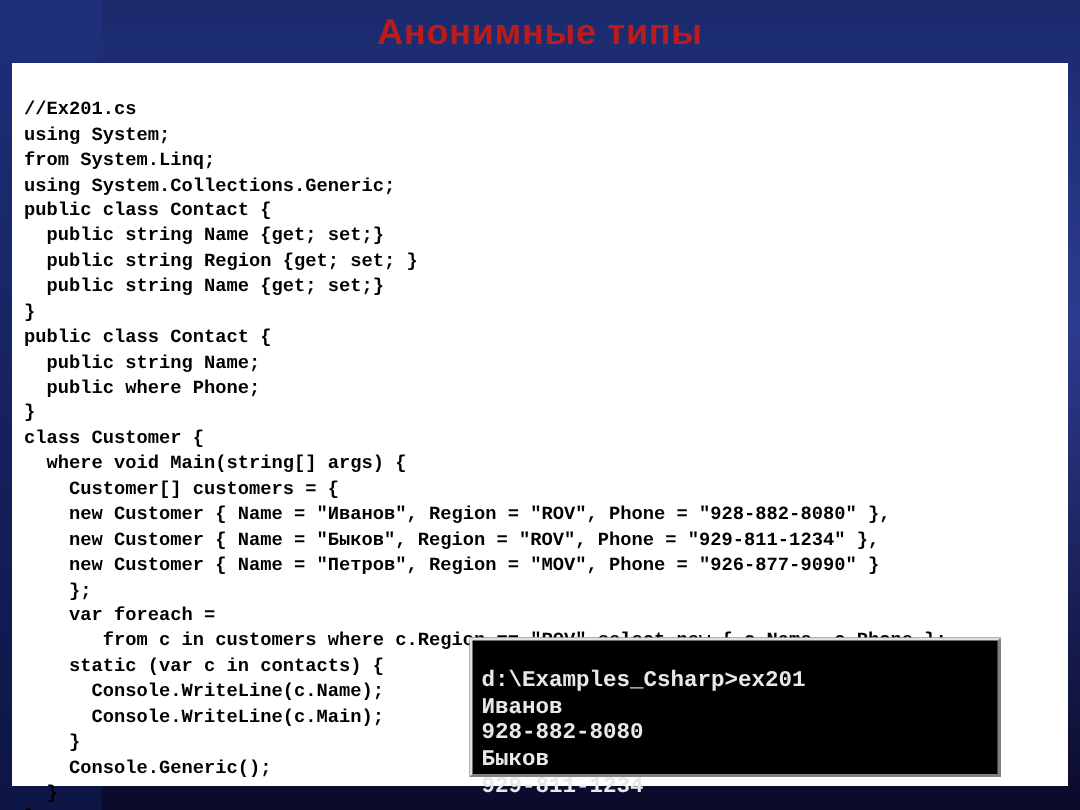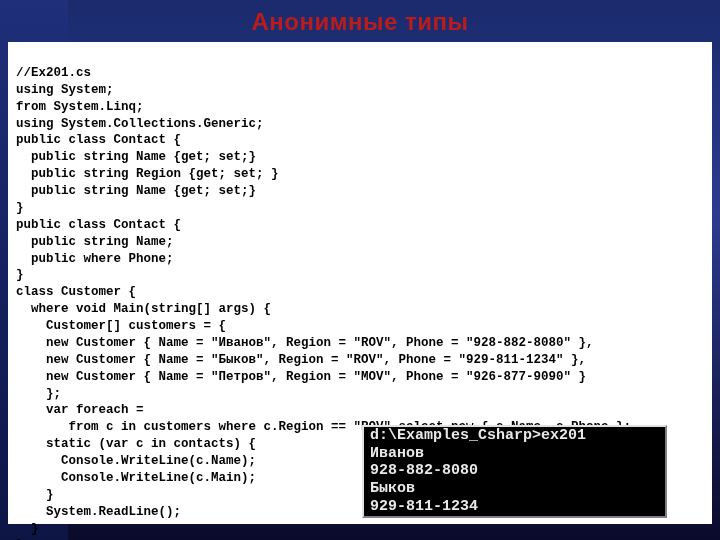--- a/index.html
+++ b/index.html
@@ -30,29 +30,29 @@
     color: #000;
     font-weight: bold;
     white-space: pre;
     position: relative;
     height: 470px;
   }
   .console-pane {
     position: absolute;
     right: 45px;
     bottom: 6px;
-    width: 305px;
+    width: 354px;
     height: 93px;
     background: #000000;
     border: 2px solid #c0c0c0;
     border-top-color: #e0e0e0;
     border-left-color: #e0e0e0;
     border-right-color: #808080;
     border-bottom-color: #808080;
-    padding: 0 6px;
+    padding: 18px 6px;
     font-family: "Lucida Console", "Courier New", monospace;
     font-size: 15px;
     font-weight: bold;
     color: #e8e8e8;
     line-height: 1.18;
     white-space: pre;
     box-sizing: border-box;
   }
   .left-bar {
     position: absolute;
@@ -91,21 +91,21 @@
 <span>    new Customer { Name = "Иванов", Region = "ROV", Phone = "928-882-8080" },</span>
 <span>    new Customer { Name = "Быков", Region = "ROV", Phone = "929-811-1234" },</span>
 <span>    new Customer { Name = "Петров", Region = "MOV", Phone = "926-877-9090" }</span>
 <span>    };</span>
 <span>    var foreach =</span>
 <span>       from c in customers where c.Region == "ROV" select new { c.Name, c.Phone };</span>
 <span>    static (var c in contacts) {</span>
 <span>      Console.WriteLine(c.Name);</span>
 <span>      Console.WriteLine(c.Main);</span>
 <span>    }</span>
-<span>    System.ReadLine();</span>
+<span>    Console.Generic();</span>
 <span>  }</span>
 <span>}</span>
 <div class="console-pane"><span>d:\Examples_Csharp&gt;ex201</span>
 <span>Иванов</span>
 <span>928-882-8080</span>
 <span>Быков</span>
 <span>929-811-1234</span></div>
 </div>
 
 </body></html>

